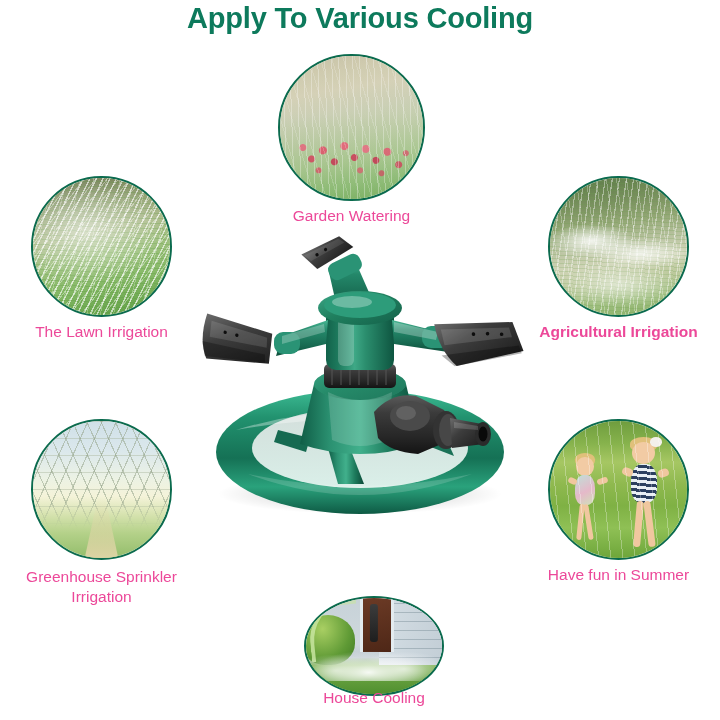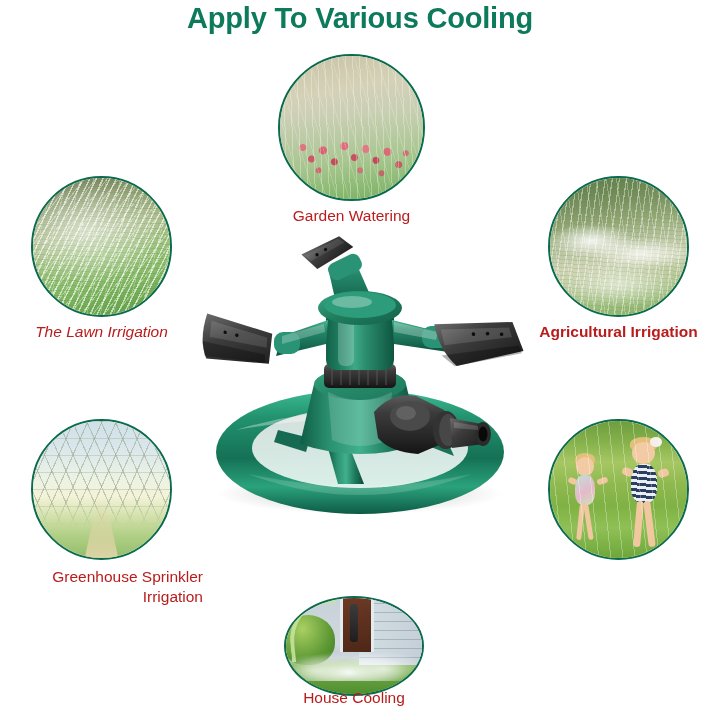--- a/index.html
+++ b/index.html
@@ -31,21 +31,21 @@
     border:2.5px solid #0b6b4e;
     overflow:hidden;
     box-sizing:border-box;
     background:#dfe6d8;
   }
   .circle .photo{position:absolute;inset:0;}
   .caption{
     position:absolute;
     text-align:center;
     font-size:15.5px;
-    color:#b91c1c;
+    color:#ec4899;
     line-height:1.32;
     white-space:pre-line;
     font-family:"Liberation Sans", sans-serif;
   }
 
   
 
   
   .ph-garden{
     background:
@@ -264,37 +264,37 @@
     <div class="circle" style="width:147px;height:147px;">
       <div class="photo ph-garden"></div>
     </div>
     <div class="caption" style="left:-32px;top:152px;width:211px;">Garden Watering</div>
   </div>
 
   <div class="callout" style="left:31px;top:176px;">
     <div class="circle" style="width:141px;height:141px;">
       <div class="photo ph-lawn"></div>
     </div>
-    <div class="caption" style="left:-31px;top:146px;width:203px;font-style:italic;">The Lawn Irrigation</div>
+    <div class="caption" style="left:-31px;top:146px;width:203px;">The Lawn Irrigation</div>
   </div>
 
   <div class="callout" style="left:548px;top:176px;">
     <div class="circle" style="width:141px;height:141px;">
       <div class="photo ph-agri"></div>
     </div>
     <div class="caption" style="left:-21px;top:146px;width:183px;font-weight:bold;">Agricultural Irrigation</div>
   </div>
 
   <div class="callout" style="left:31px;top:419px;">
     <div class="circle" style="width:141px;height:141px;">
       <div class="photo ph-green">
         <div class="gh-path"></div>
       </div>
     </div>
-    <div class="caption" style="left:-31px;top:148px;width:203px;text-align:right;">Greenhouse Sprinkler
+    <div class="caption" style="left:-31px;top:148px;width:203px;">Greenhouse Sprinkler
 Irrigation</div>
   </div>
 
   <div class="callout" style="left:548px;top:419px;">
     <div class="circle" style="width:141px;height:141px;">
       <div class="photo ph-kids">
         <div class="kid kid-a">
           <div class="hair"></div>
           <div class="head"></div>
           <div class="torso"></div>
@@ -308,23 +308,24 @@
           <div class="head"></div>
           <div class="torso"></div>
           <div class="arm l"></div>
           <div class="arm r"></div>
           <div class="leg l"></div>
           <div class="leg r"></div>
         </div>
         <div class="bow" style="left:73%;top:12%;width:9%;height:7%;"></div>
       </div>
     </div>
-  </div>
-
-  <div class="callout" style="left:284px;top:596px;">
+    <div class="caption" style="left:-22px;top:146px;width:185px;">Have fun in Summer</div>
+  </div>
+
+  <div class="callout" style="left:304px;top:596px;">
     <div class="circle" style="width:140px;height:100px;border-radius:50%;">
       <div class="photo ph-house">
         <div class="hc-siding"></div>
         <div class="hc-door"></div>
         <div class="hc-bush"></div>
         <div class="hc-arc"></div>
         <div class="hc-jet"></div>
         <div class="hc-lawn"></div>
         <div class="hc-mist"></div>
       </div>

